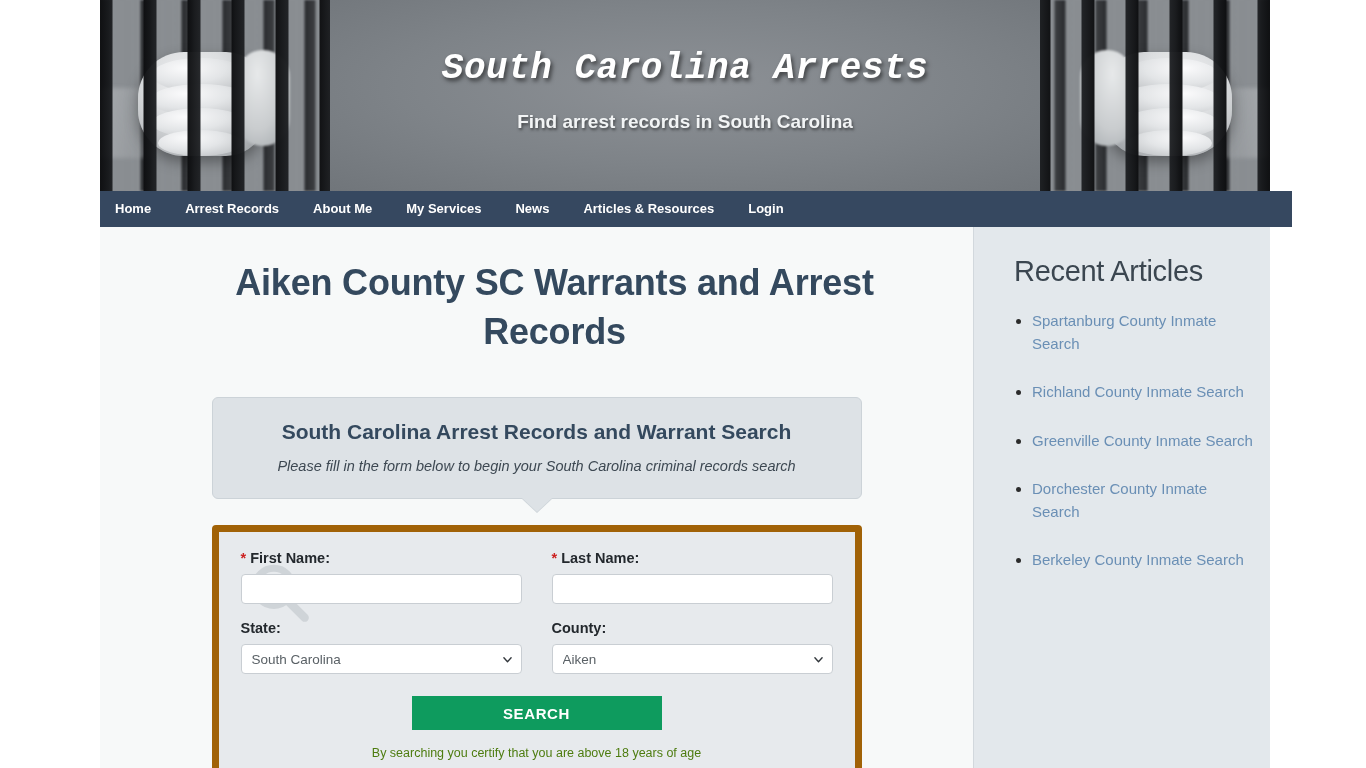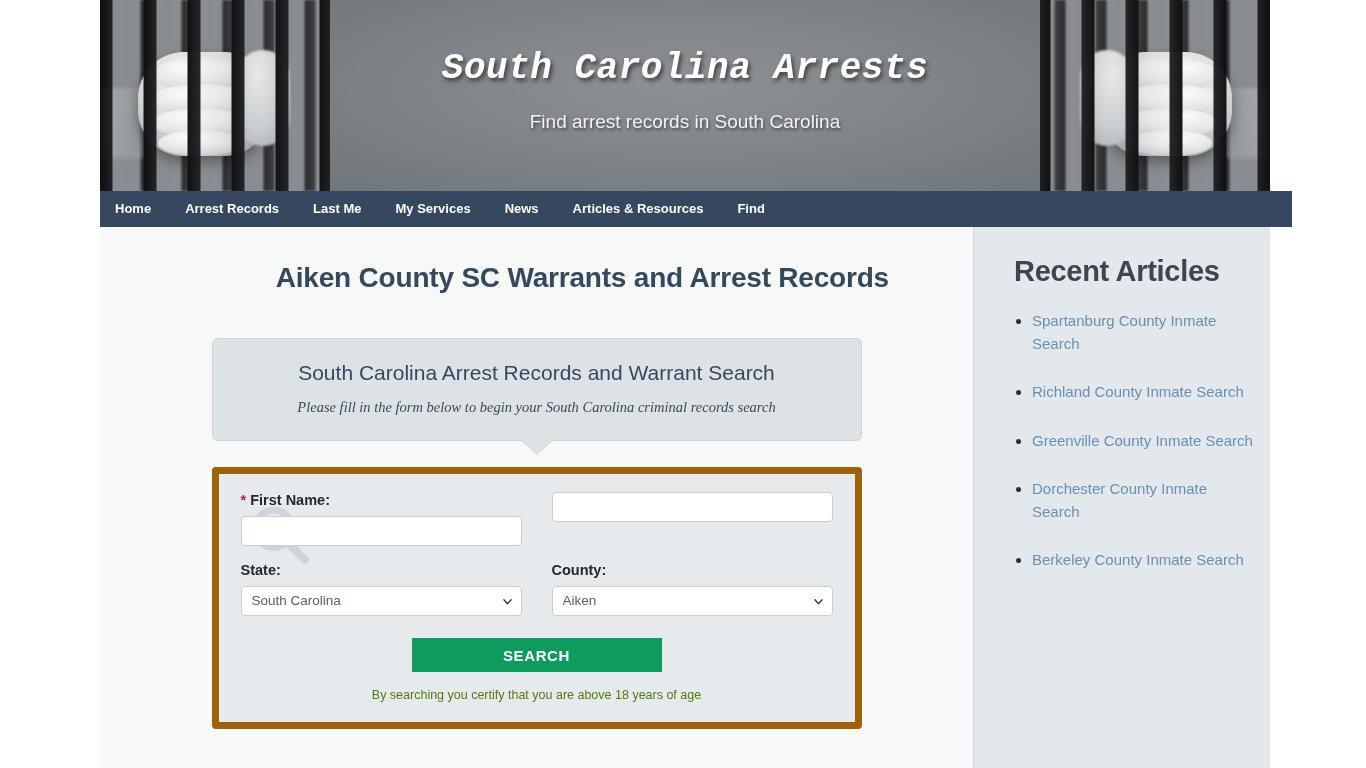--- a/index.html
+++ b/index.html
@@ -142,21 +142,21 @@
     color: #ffffff;
     letter-spacing: 0.5px;
     margin: 0;
     text-shadow: 2px 3px 4px rgba(0,0,0,0.55);
   }
   .site-tagline {
     margin: 22px 0 0 0;
     font-size: 19px;
     color: #f2f4f5;
     text-shadow: 1px 2px 3px rgba(0,0,0,0.5);
-    font-weight: normal;
+    font-weight: bold;
   }
 
   
   .navbar {
     position: absolute;
     left: 0; top: 191px;
     width: 1192px;
     height: 36px;
     background: rgba(37,56,83,0.92);
     display: flex;
@@ -191,52 +191,51 @@
   .side-col {
     width: 297px;
     background: #e3e8ec;
     border-left: 1px solid #d2d8dd;
     position: relative;
   }
 
   
   .page-heading {
     margin: 0;
-    padding: 32px 84px 0 60px;
-    text-align: right;
-    font-size: 28px;
+    padding: 32px 24px 0 60px;
+    text-align: center;
+    font-size: 36px;
     line-height: 1.35;
     font-weight: bold;
     color: #34495e;
     letter-spacing: -0.2px;
   }
 
   
   .callout {
     position: relative;
     margin: 41px auto 0 auto;
     width: 650px;
     background: #dde2e6;
     border: 1px solid #ccd3d8;
     border-radius: 6px;
     padding: 22px 20px 24px 20px;
     text-align: center;
   }
   .callout-title {
     margin: 0;
     font-size: 21px;
-    font-weight: normal;
+    font-weight: bold;
     color: #34495e;
   }
   .callout-sub {
     margin: 14px 0 0 0;
     font-size: 14.5px;
     font-style: italic;
     color: #3d4852;
-    font-family: Liberation Serif, serif;
   }
   .callout-arrow {
     position: absolute;
     left: 50%;
     bottom: -14px;
     margin-left: -15px;
     width: 0; height: 0;
     border-left: 15px solid transparent;
     border-right: 15px solid transparent;
     border-top: 14px solid #dde2e6;
@@ -320,21 +319,21 @@
     text-align: center;
     font-size: 12.5px;
     color: #4d7c0f;
   }
 
   
   .side-title {
     margin: 0;
     padding: 28px 0 0 40px;
     font-size: 29px;
-    font-weight: bold;
+    font-weight: normal;
     color: #3b4650;
     letter-spacing: -0.3px;
   }
   .side-list {
     margin: 22px 0 0 0;
     padding: 0 14px 0 58px;
     list-style: disc;
   }
   .side-list li { margin-bottom: 26px; }
   .side-list li::marker { color: #2b2b2b; }
@@ -385,25 +384,25 @@
 
       <div class="banner-title-wrap">
         <h1 class="site-title">South Carolina Arrests</h1>
         <p class="site-tagline">Find arrest records in South Carolina</p>
       </div>
     </div>
 
     <nav class="navbar">
       <a class="nav-item">Home</a>
       <a class="nav-item">Arrest Records</a>
-      <a class="nav-item">Last Me</a>
+      <a class="nav-item">About Me</a>
       <a class="nav-item">My Services</a>
       <a class="nav-item">News</a>
       <a class="nav-item">Articles &amp; Resources</a>
-      <a class="nav-item">Find</a>
+      <a class="nav-item">Login</a>
     </nav>
 
     <div class="content-area">
 
       <div class="main-col">
 
         <h2 class="page-heading">Aiken County SC Warrants and Arrest Records</h2>
 
         <div class="callout">
           <p class="callout-title">South Carolina Arrest Records and Warrant Search</p>
@@ -417,20 +416,21 @@
             <circle cx="26" cy="26" r="18" fill="none" stroke="#b9bfc4" stroke-width="7"></circle>
             <line x1="39" y1="39" x2="56" y2="56" stroke="#b9bfc4" stroke-width="8" stroke-linecap="round"></line>
           </svg>
 
           <div class="form-row">
             <div class="form-field">
               <label class="field-label"><span class="req">*</span> <span>First Name:</span></label>
               <input class="text-input" type="text" value="" style="">
             </div>
             <div class="form-field">
+              <label class="field-label"><span class="req">*</span> <span>Last Name:</span></label>
               <input class="text-input" type="text" value="" style="">
             </div>
           </div>
 
           <div class="form-row second">
             <div class="form-field">
               <label class="field-label">State:</label>
               <div class="select-wrap">
                 <select class="select-input">
                   <option>South Carolina</option>

